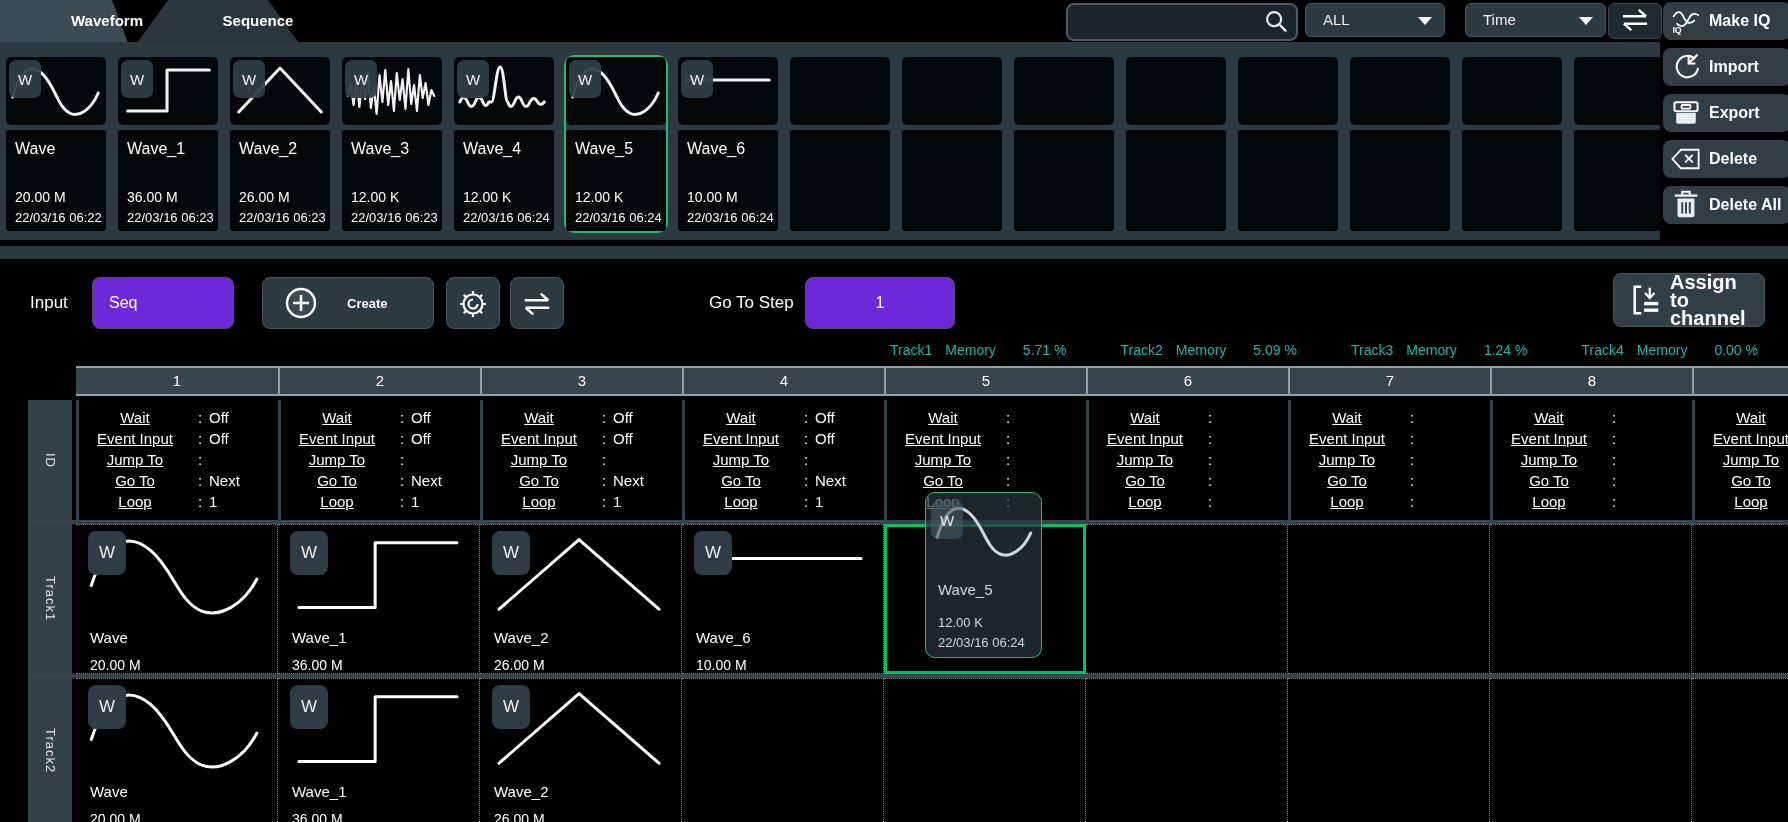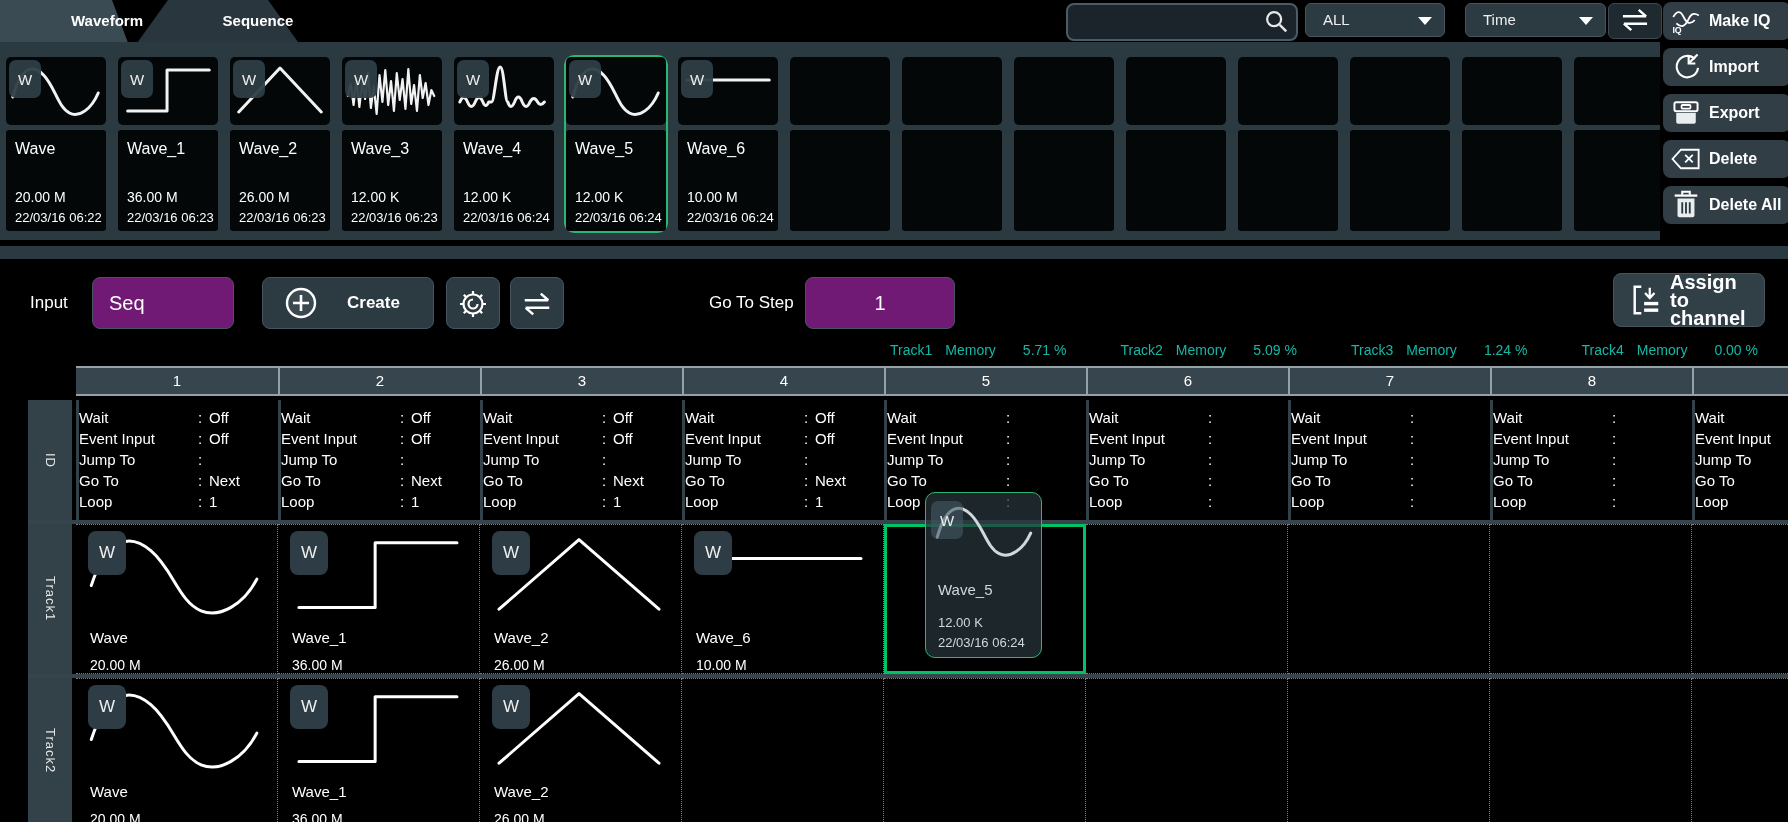--- a/index.html
+++ b/index.html
@@ -50,29 +50,29 @@
   .wbadge{position:absolute;left:3px;top:3px;width:32px;height:38px;background:rgba(46,61,69,.95);
           border-radius:7px;display:flex;align-items:center;justify-content:center;
           font-size:15px;color:#eee;z-index:2;}
   .info{position:relative;width:100px;height:101px;background:#030708;margin-top:5px;border-radius:3px;}
   .wname{position:absolute;left:9px;top:10px;font-size:16px;}
   .wsize{position:absolute;left:9px;top:59px;font-size:14px;}
   .wdate{position:absolute;left:9px;top:80px;font-size:13px;white-space:nowrap;}
   .bottomstrip{position:absolute;left:0;top:246px;width:1788px;height:13px;background:#2b3941;}
   
   .fldlabel{position:absolute;font-size:17px;color:#fff;}
-  .tbinput{position:absolute;top:277px;height:52px;background:#701a75;border:1px solid #46565e;
-           border-radius:8px;box-sizing:border-box;color:#fff;font-size:20px;font-family:inherit;outline:none;}
+  .tbinput{position:absolute;top:277px;height:52px;background:#6d28d9;border:1px solid #46565e;
+           border-radius:8px;box-sizing:border-box;color:#fff;font-size:16px;font-family:inherit;outline:none;}
   #name-input{left:92px;width:142px;padding-left:16px;text-align:left;}
   #goto-input{left:805px;width:150px;text-align:center;}
   .toolbtn{position:absolute;top:277px;height:52px;background:#2c3a42;border:1px solid #46565e;
            border-radius:8px;box-sizing:border-box;color:#fff;cursor:pointer;font-family:inherit;}
   #create-btn{left:262px;width:172px;display:flex;align-items:center;}
   #create-btn svg{width:36px;height:36px;margin-left:14px;}
-  #create-btn .btext{font-size:17px;font-weight:bold;margin-left:28px;}
+  #create-btn .btext{font-size:13px;font-weight:bold;margin-left:28px;}
   #gear-btn{left:446px;width:54px;}
   #gear-btn svg{width:36px;height:36px;display:block;margin:7px auto;}
   #swap2-btn{left:510px;width:54px;}
   #swap2-btn svg{width:34px;height:28px;display:block;margin:11px auto;}
   #assign-btn{left:1613px;top:273px;width:152px;height:54px;background:#313f47;display:flex;align-items:center;}
   #assign-btn svg{width:32px;height:34px;margin-left:10px;flex:0 0 32px;}
   #assign-btn .btext{font-size:20px;font-weight:bold;text-align:left;line-height:18px;margin-left:8px;}
   
   .memrow{position:absolute;left:890px;top:342px;width:868px;display:flex;justify-content:space-between;}
   .memgrp{font-size:14px;color:#14b8a6;white-space:nowrap;}
@@ -87,21 +87,21 @@
   .th:first-child{border-left:none;}
   .trow{display:flex;margin-left:0;}
   .rowhead{width:44px;flex:0 0 44px;margin-right:4px;background:#334249;color:#e6e6e6;
            display:flex;align-items:center;justify-content:center;
            writing-mode:vertical-rl;font-size:13px;letter-spacing:1px;}
   .id-row{margin-top:4px;}
   .id-row .idcell{width:202px;flex:0 0 202px;height:120px;box-sizing:border-box;padding-top:7px;
            border-left:3px solid #334249;}
   .id-row .idcell:first-child{border-left:none;}
   .idline{display:flex;height:21px;align-items:center;font-size:15px;}
-  .idlbl{width:112px;text-align:left;}
+  .idlbl{width:112px;text-align:center;text-decoration:underline;}
   .idcolon{width:18px;text-align:center;}
   .idval{flex:1;text-align:left;}
   .hdiv{height:4px;background:#36454d;width:1866px;}
   .track-row .tcell{position:relative;width:202px;flex:0 0 202px;box-sizing:border-box;
            border-top:1px dotted rgba(225,225,225,.55);border-right:1px dotted rgba(225,225,225,.55);
            border-bottom:1px dotted rgba(225,225,225,.55);}
   .track-row .tcell:first-child{border-left:1px dotted rgba(225,225,225,.55);}
   .track-row.t1 .tcell{height:150px;}
   .track-row.t2 .tcell{height:146px;}
   .tcell.highlight{border:3px solid #00c364;}

